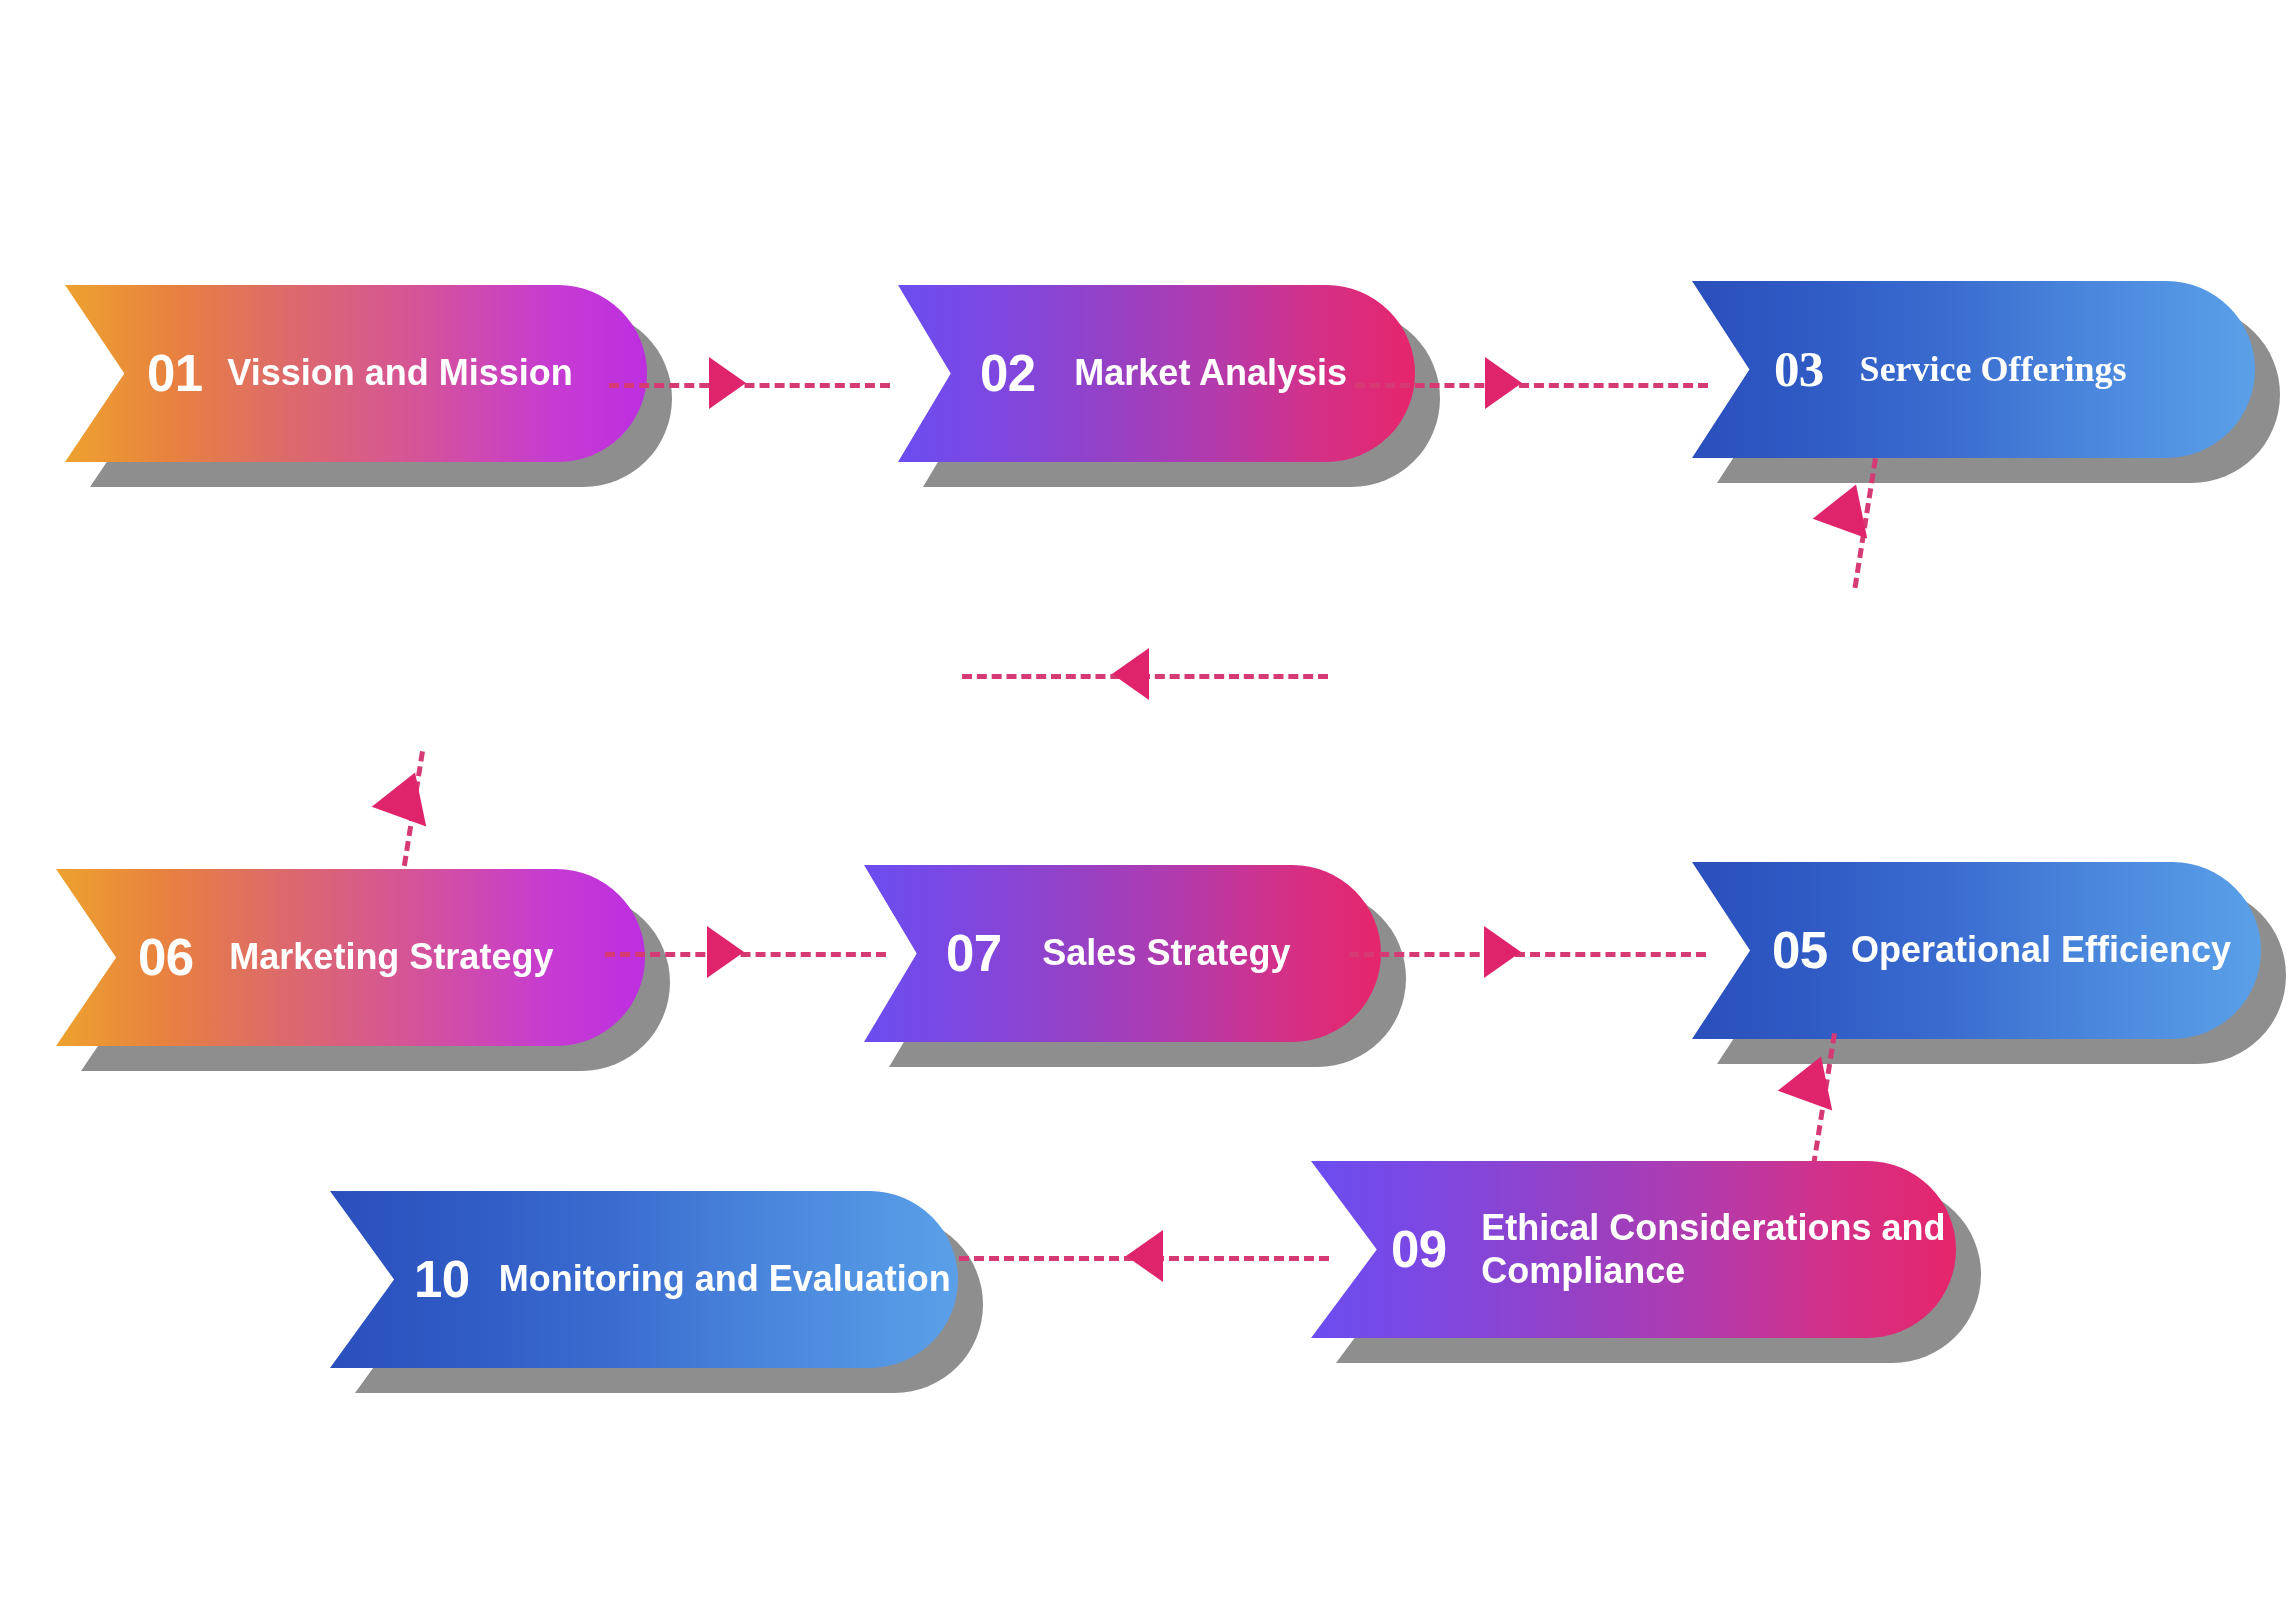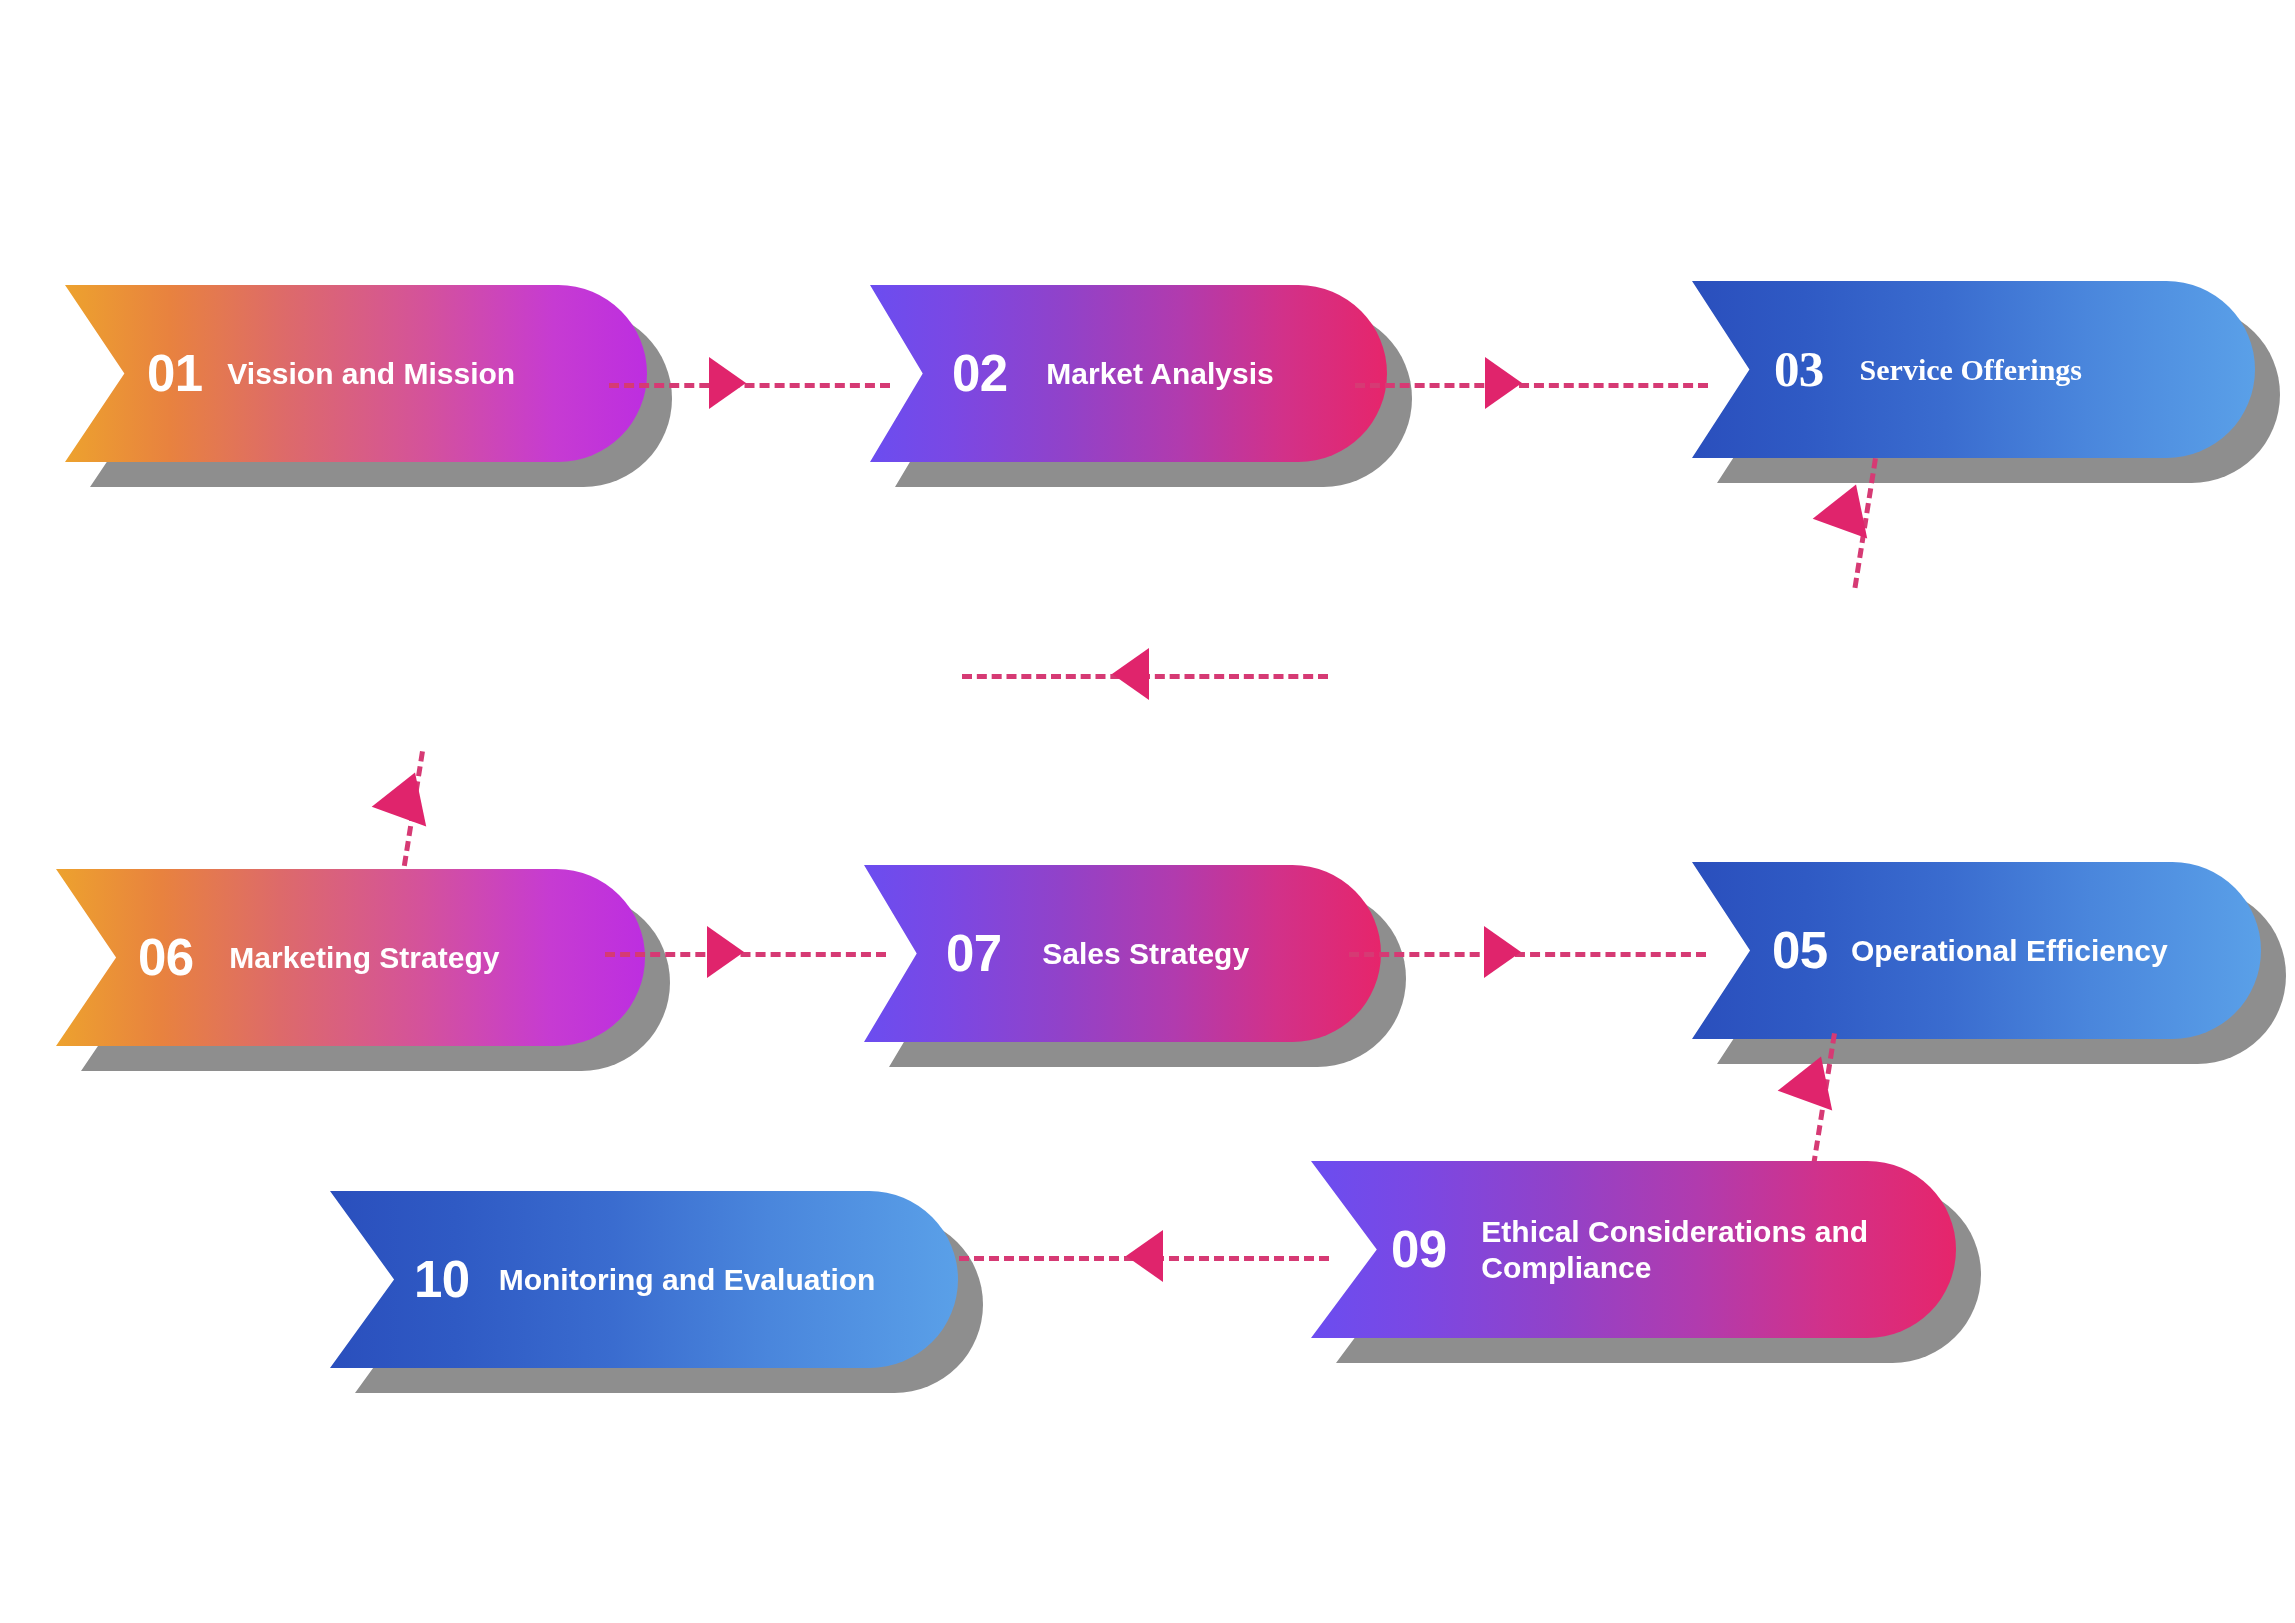--- a/index.html
+++ b/index.html
@@ -30,21 +30,21 @@
     position:absolute;left:0;top:0;width:100%;height:100%;
     display:flex;align-items:center;
     color:#ffffff;
     box-sizing:border-box;
   }
   .num{
     font-size:51px;font-weight:700;line-height:1;
     letter-spacing:-0.7px;flex:0 0 auto;white-space:nowrap;
   }
   .label{
-    font-size:30px;font-weight:700;line-height:1.18;
+    font-size:36px;font-weight:700;line-height:1.18;
     white-space:pre-line;
   }
 
   
   .g-orange{background:linear-gradient(90deg,#eda22e 0%,#e8823f 18%,#dd6a6a 38%,#d4529b 62%,#c63bd2 84%,#bd2ee0 100%);}
   .g-violet{background:linear-gradient(90deg,#6b4df0 0%,#7a48e4 16%,#9142c9 38%,#b13bae 60%,#d23189 80%,#e6256b 100%);}
   .g-blue  {background:linear-gradient(90deg,#2a4fbd 0%,#2f5ac4 20%,#3a6ccf 45%,#4a86dc 70%,#5aa0e8 100%);}
 
   
   .hline{
@@ -80,21 +80,21 @@
 
   <div class="card" style="left:65px;top:285px;width:582px;height:177px;">
     <div class="shadow"></div>
     <div class="body g-orange"></div>
     <div class="content" style="padding-left:82px;gap:25px;">
       <span class="num">01</span>
       <span class="label">Vission and Mission</span>
     </div>
   </div>
 
-  <div class="card" style="left:870px;top:285px;width:517px;height:177px;">
+  <div class="card" style="left:898px;top:285px;width:517px;height:177px;">
     <div class="shadow"></div>
     <div class="body g-violet"></div>
     <div class="content" style="padding-left:82px;gap:39px;">
       <span class="num">02</span>
       <span class="label">Market Analysis</span>
     </div>
   </div>
 
   <div class="card" style="left:1692px;top:281px;width:563px;height:177px;font-family:Liberation Serif, serif;">
     <div class="shadow"></div>

